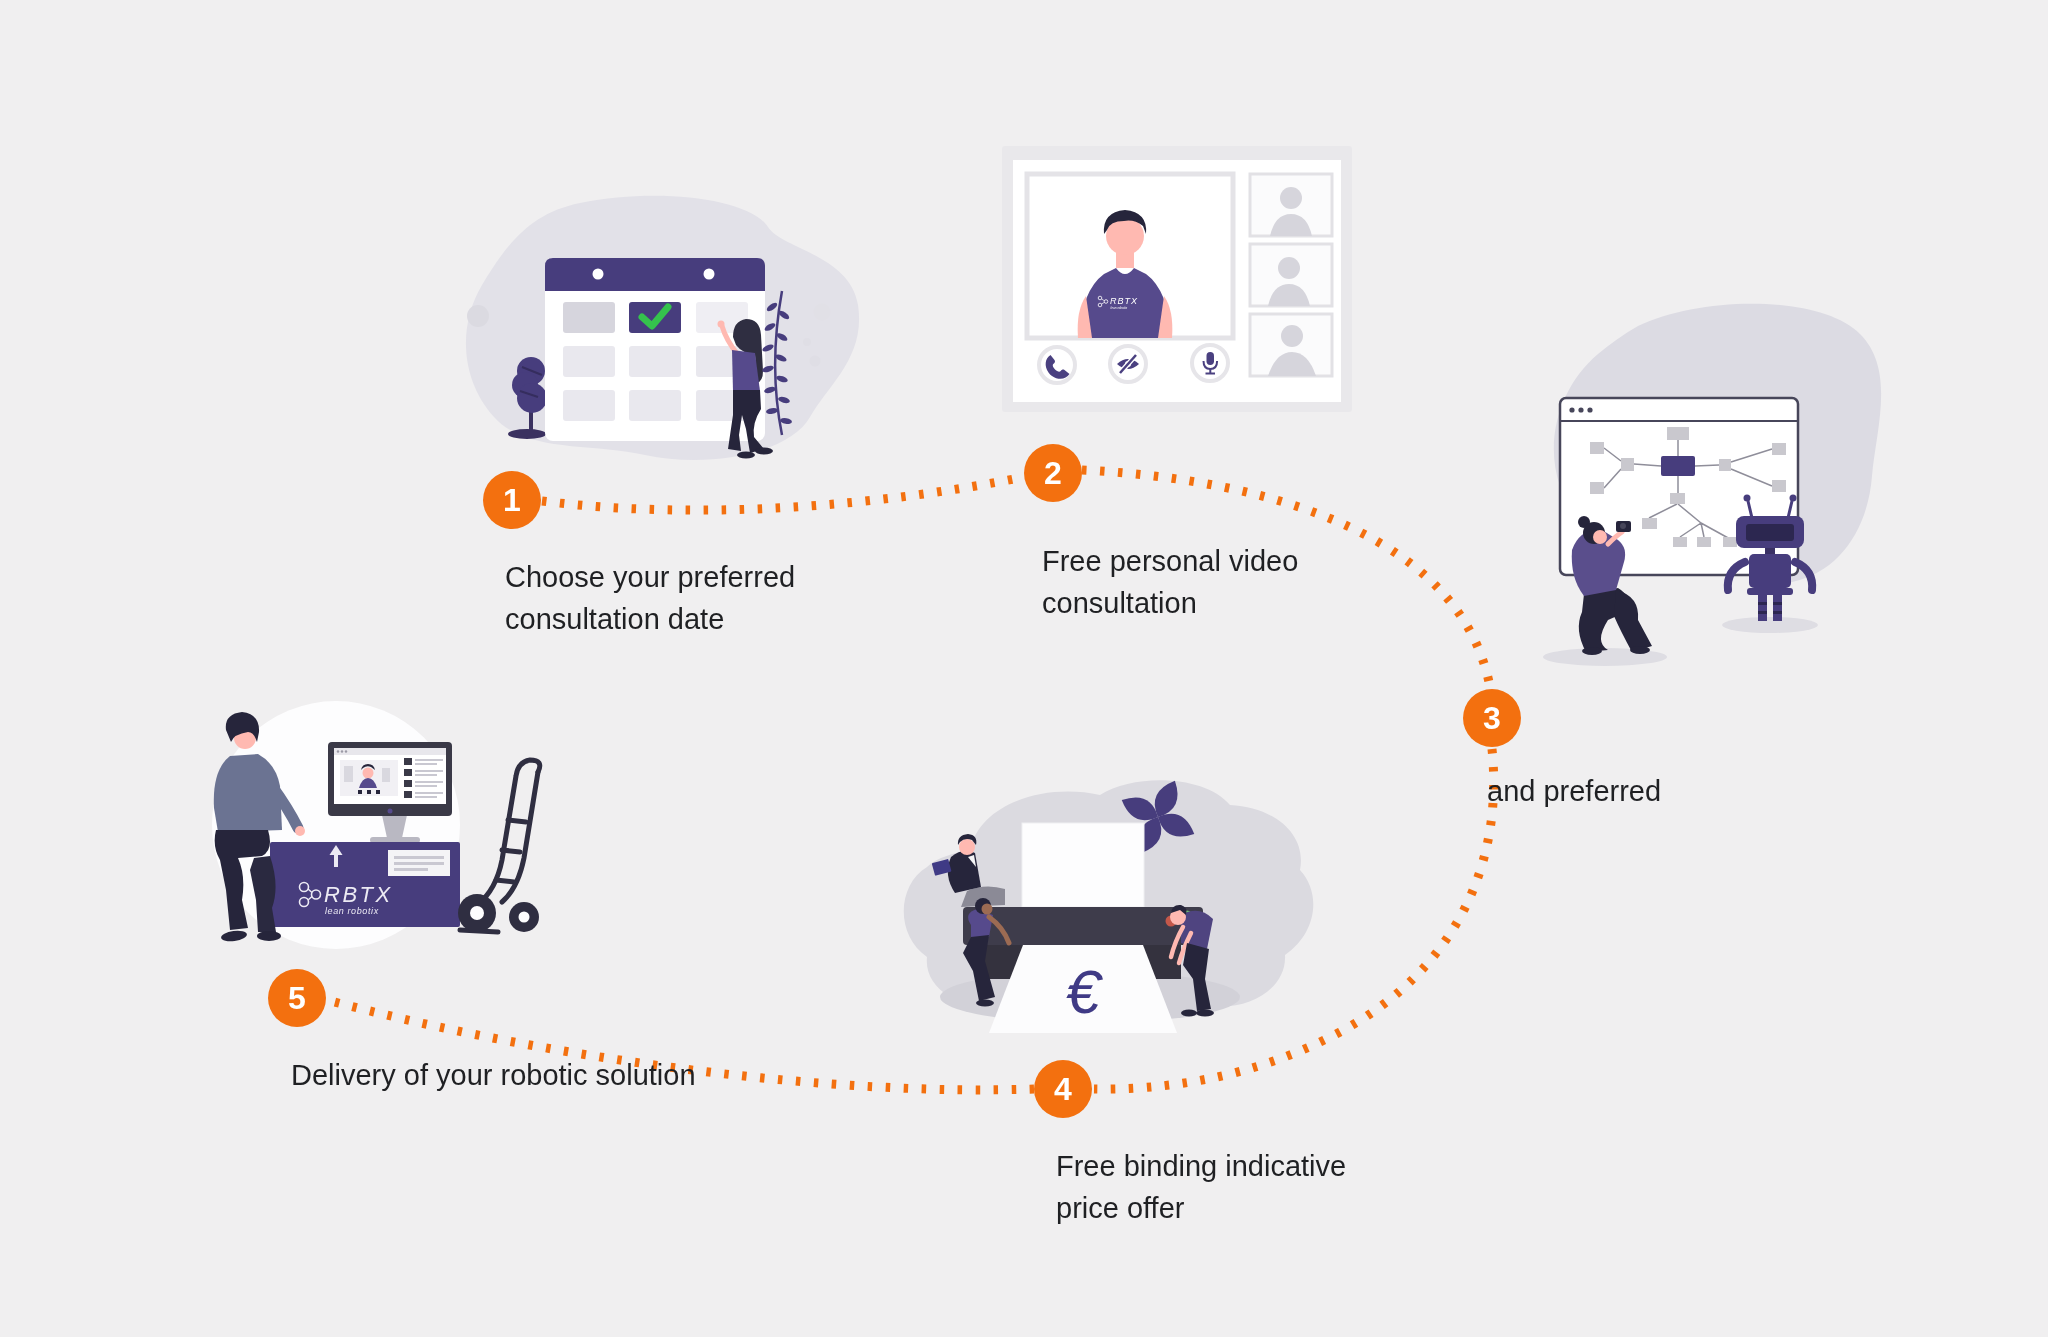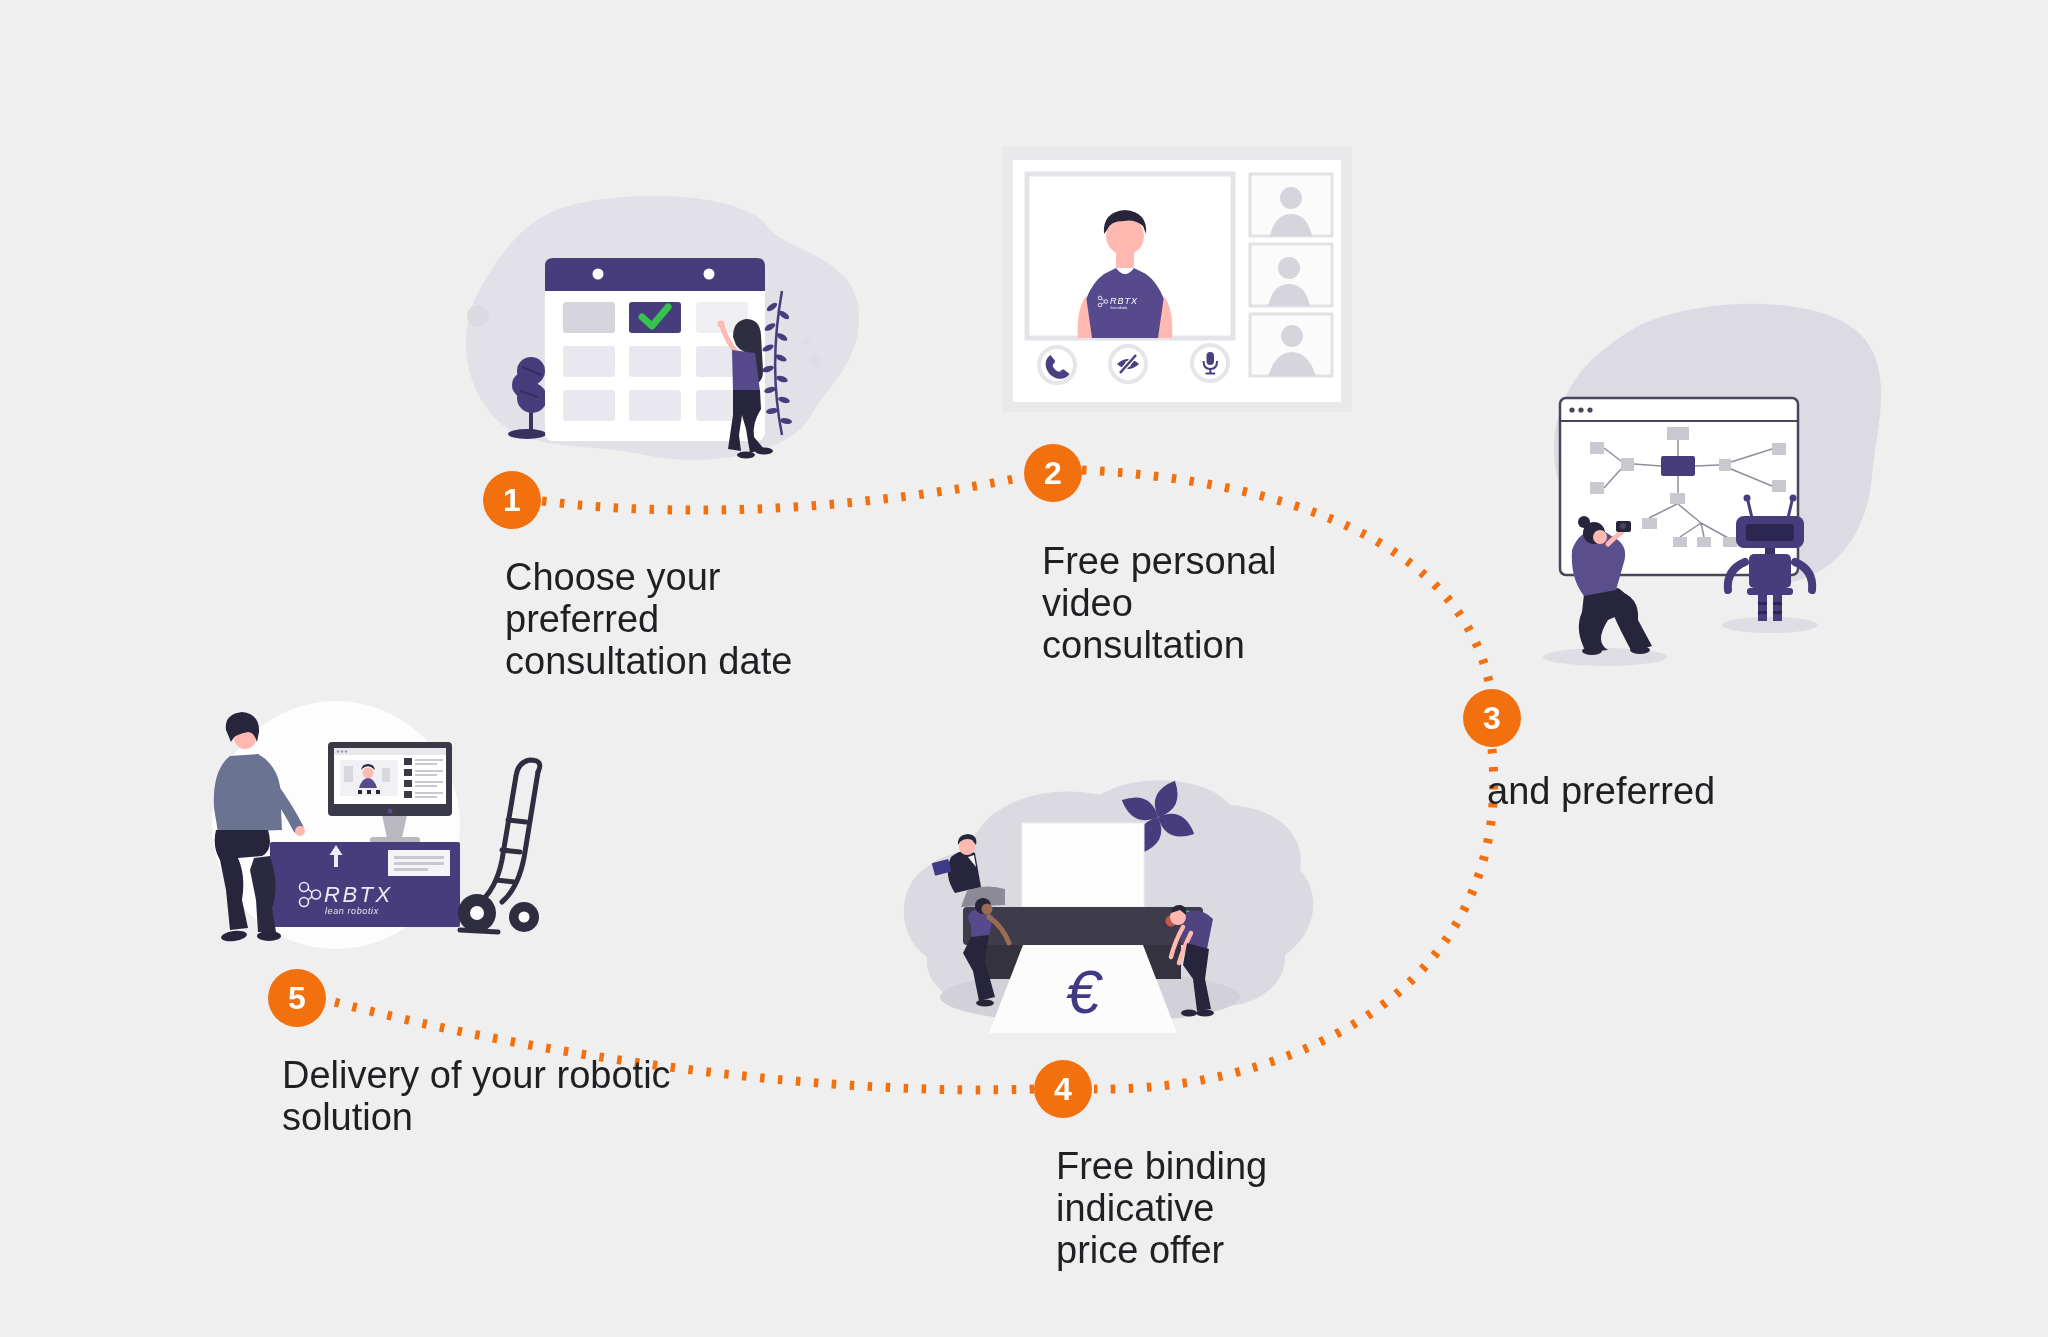--- a/index.html
+++ b/index.html
@@ -5,21 +5,21 @@
   html,body{margin:0;padding:0;}
   body{background:#F0EFF0;font-family:"Liberation Sans",sans-serif;}
   .stage{position:relative;width:2048px;height:1337px;background:#F0EFF0;overflow:hidden;}
   .connectors{position:absolute;left:0;top:0;width:2048px;height:1337px;z-index:3;}
   .dot-path{fill:none;stroke:#F3700F;stroke-width:9;stroke-dasharray:4.5 13.5;stroke-linecap:butt;}
   .illus{position:absolute;margin:0;z-index:2;font-style:italic;}
   .illus svg{display:block;width:100%;height:100%;}
   .marker{position:absolute;width:58px;height:58px;border-radius:50%;background:#F3700F;
           display:flex;align-items:center;justify-content:center;z-index:5;}
   .marker .num{color:#FFFFFF;font-size:32px;font-weight:bold;line-height:1;}
-  .label{position:absolute;z-index:4;color:#1F2023;font-size:38px;line-height:42px;}
+  .label{position:absolute;z-index:4;color:#1F2023;font-size:29px;line-height:42px;}
   .label .ln{display:block;}
   text{font-family:"Liberation Sans",sans-serif;}
 </style>
 </head>
 <body>
 
 <div class="stage">
 
   <figure class="illus" style="left:430px;top:185px;width:460px;height:330px">
     <svg viewBox="0 0 460 330">
@@ -387,17 +387,17 @@
     <span class="ln">Free personal video</span>
     <span class="ln">consultation</span>
   </div>
   <div class="label" style="left:1487px;top:770px;width:320px">
     <span class="ln">and preferred</span>
   </div>
   <div class="label" style="left:1056px;top:1145px;width:320px">
     <span class="ln">Free binding indicative</span>
     <span class="ln">price offer</span>
   </div>
-  <div class="label" style="left:282px;top:1054px;width:480px">
+  <div class="label" style="left:291px;top:1054px;width:480px">
     <span class="ln">Delivery of your robotic solution</span>
   </div>
 
 </div>
 
 </body></html>

